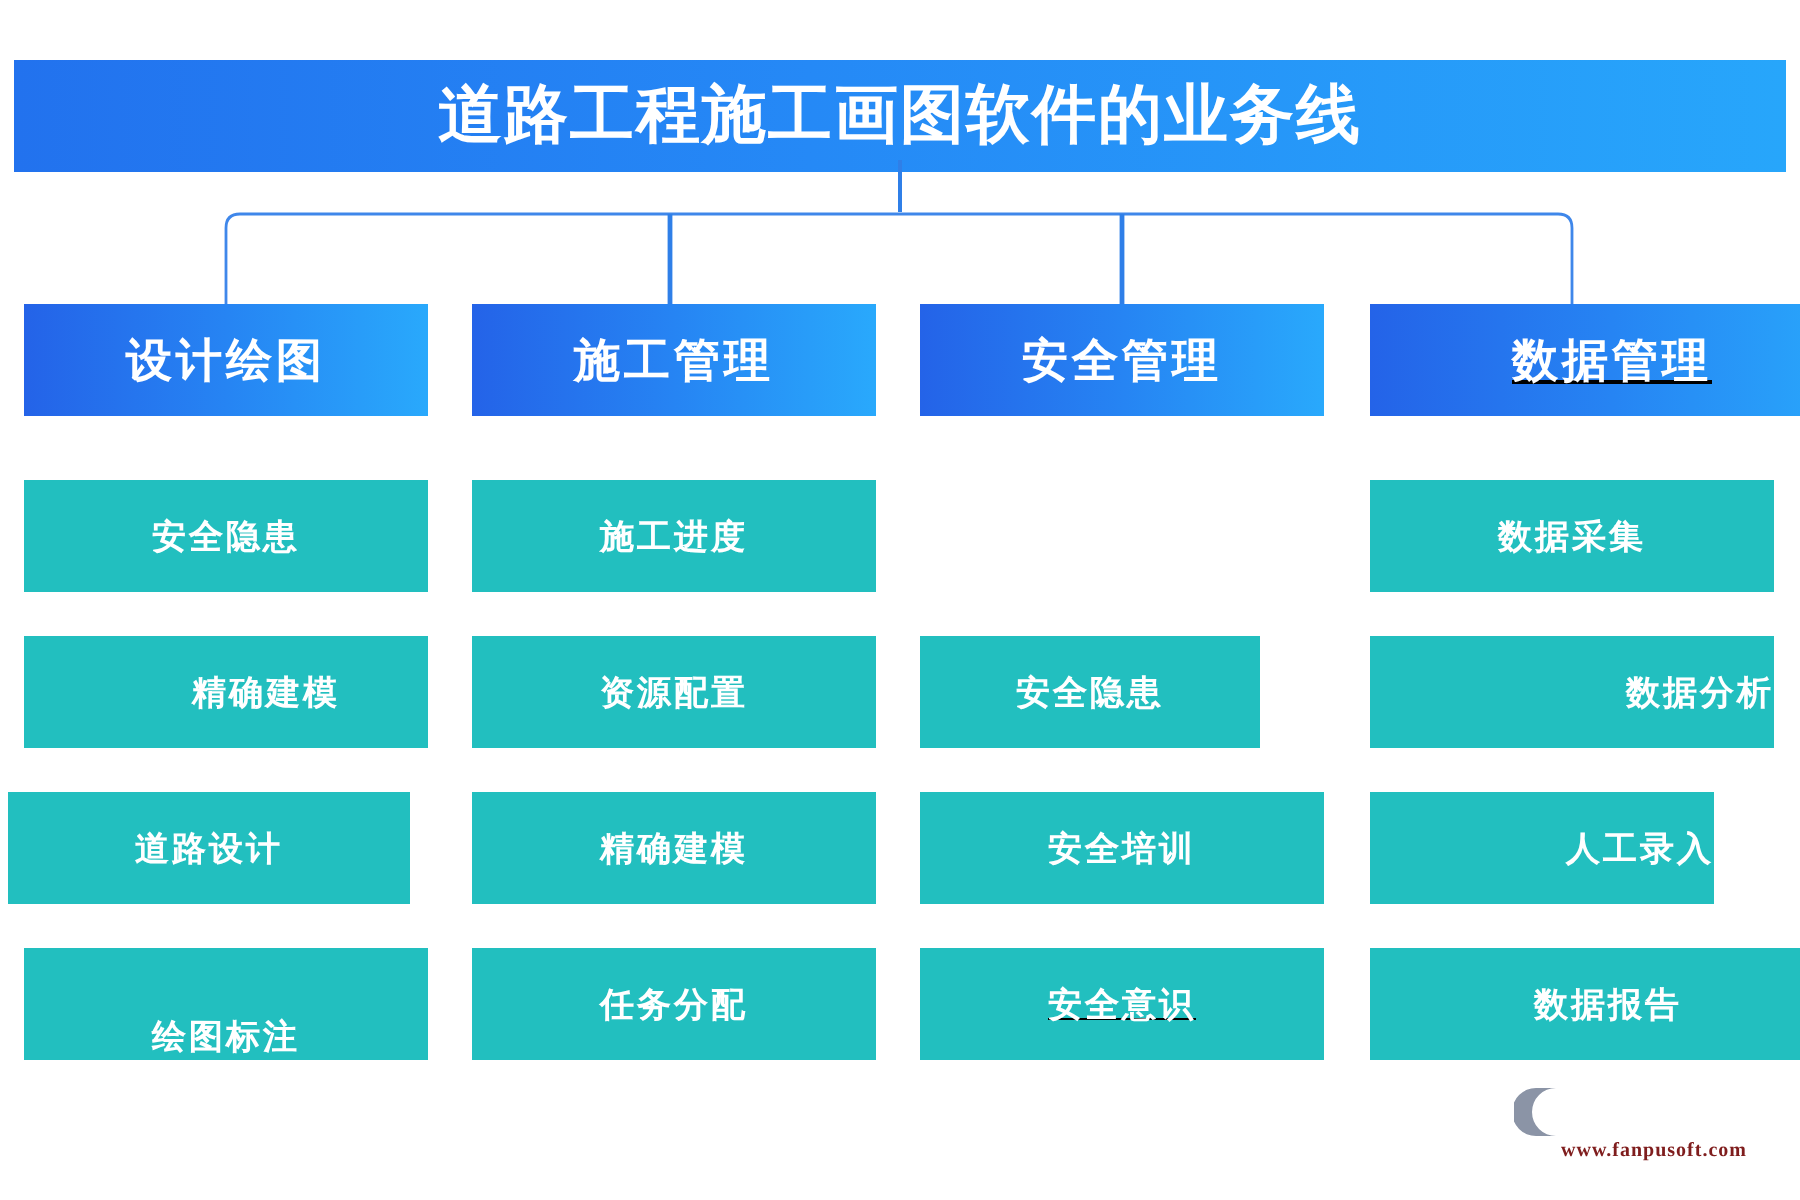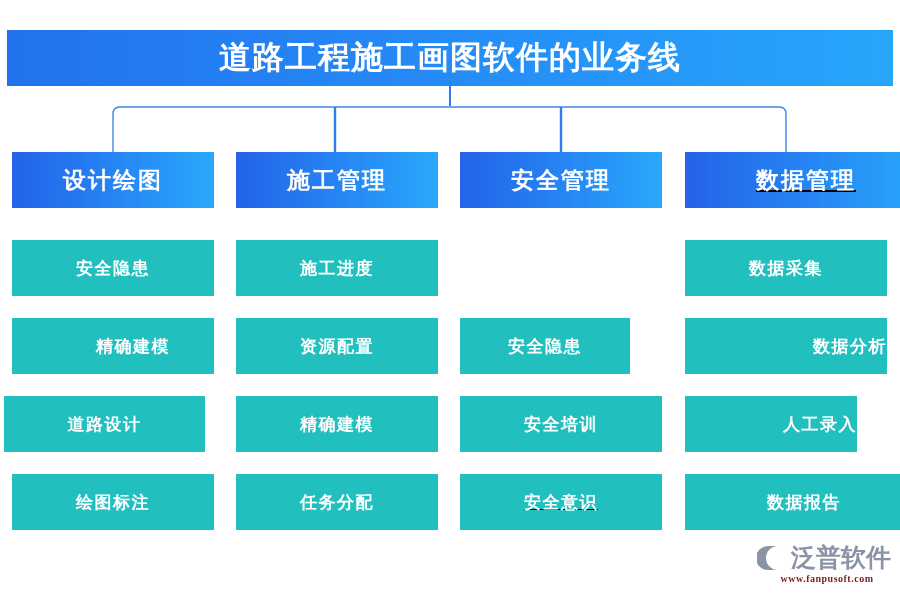--- a/index.html
+++ b/index.html
@@ -151,21 +151,21 @@
 
   <div class="leaf-box" style="left:12px; top:240px; width:202px;">
     <span class="leaf-label">安全隐患</span>
   </div>
   <div class="leaf-box" style="left:12px; top:318px; width:202px;padding-left:40px;">
     <span class="leaf-label">精确建模</span>
   </div>
   <div class="leaf-box" style="left:4px; top:396px; width:201px;">
     <span class="leaf-label">道路设计</span>
   </div>
-  <div class="leaf-box" style="left:12px; top:474px; width:202px;">
+  <div class="leaf-box" style="left:12px; top:474px; width:202px;align-items:flex-end;">
     <span class="leaf-label">绘图标注</span>
   </div>
 
   <div class="leaf-box" style="left:236px; top:240px; width:202px;">
     <span class="leaf-label">施工进度</span>
   </div>
   <div class="leaf-box" style="left:236px; top:318px; width:202px;">
     <span class="leaf-label">资源配置</span>
   </div>
   <div class="leaf-box" style="left:236px; top:396px; width:202px;">
@@ -198,18 +198,17 @@
     <span class="leaf-label">数据报告</span>
   </div>
 
   <div id="logo">
     <div id="logo-row">
       <svg id="logo-mark" width="30" height="30" viewBox="0 0 30 30">
         <path d="M 21 3 L 11 3 A 12 12 0 0 0 11 27 L 21 27 A 12 12 0 0 1 21 3 Z" fill="#8b94a6"></path>
         <path d="M 20 5 A 10 10 0 0 1 20 25 A 7 7 0 0 0 20 5 Z" fill="#e9a07c"></path>
         <circle cx="13" cy="15" r="3.4" fill="#ffffff"></circle>
       </svg>
-      <span id="logo-brand">泛普软件</span>
     </div>
     <div id="logo-url">www.fanpusoft.com</div>
   </div>
 
 </div>
 
 </body></html>

